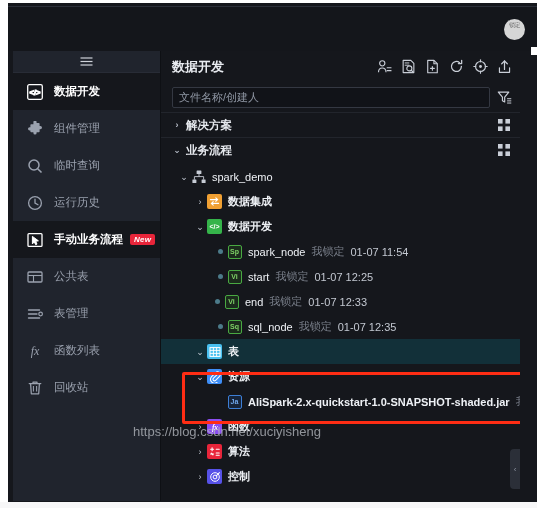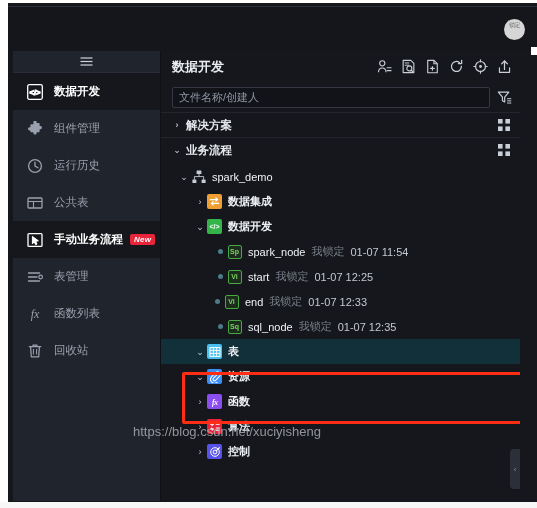--- a/index.html
+++ b/index.html
@@ -282,51 +282,60 @@
 
     <div class="nav-item">
       <span class="nicon">
         <svg width="16" height="16" viewBox="0 0 16 16">
             <path d="M6.4 1.2a1.6 1.6 0 013.2 0v.8h2.2a.8.8 0 01.8.8v2.2h.8a1.6 1.6 0 010 3.2h-.8v2.2a.8.8 0 01-.8.8H9.6v.8a1.6 1.6 0 01-3.2 0v-.8H4.2a.8.8 0 01-.8-.8V9.4h-.8a1.6 1.6 0 010-3.2h.8V4a.8.8 0 01.8-.8h2.2z" fill="#9aa1ae"></path>
           </svg>
       </span>
       <span>组件管理</span>
     </div>
 
+    <div class="nav-item">
+      <span class="nicon">
+        <svg width="16" height="16" viewBox="0 0 16 16">
+            <circle cx="7" cy="7" r="5" fill="none" stroke="#9aa1ae" stroke-width="1.5"></circle>
+            <line x1="10.7" y1="10.7" x2="14.5" y2="14.5" stroke="#9aa1ae" stroke-width="1.6"></line>
+          </svg>
+      </span>
+      <span>临时查询</span>
+    </div>
 
     <div class="nav-item">
       <span class="nicon">
         <svg width="16" height="16" viewBox="0 0 16 16">
             <circle cx="8" cy="8" r="6.4" fill="none" stroke="#9aa1ae" stroke-width="1.3"></circle>
             <path d="M8 4.2V8l3 1.7" fill="none" stroke="#9aa1ae" stroke-width="1.3" stroke-linecap="round"></path>
           </svg>
       </span>
       <span>运行历史</span>
+    </div>
+
+    <div class="nav-item active">
+      <span class="nicon">
+        <svg width="16" height="16" viewBox="0 0 16 16">
+            <rect x="1" y="1.6" width="14" height="12.8" rx="1" fill="none" stroke="#ffffff" stroke-width="1.3"></rect>
+            <path d="M5.4 4.4l6 4.4-2.7.5 1.3 2.8-1.4.6-1.3-2.8-1.9 2z" fill="#ffffff"></path>
+          </svg>
+      </span>
+      <span>手动业务流程</span>
+      <span class="badge-new">New</span>
     </div>
 
     <div class="nav-item">
       <span class="nicon">
         <svg width="16" height="16" viewBox="0 0 16 16">
             <rect x="1" y="3" width="14" height="10" rx="1" fill="none" stroke="#9aa1ae" stroke-width="1.3"></rect>
             <line x1="1" y1="6.5" x2="15" y2="6.5" stroke="#9aa1ae" stroke-width="1.1"></line>
             <line x1="6.5" y1="6.5" x2="6.5" y2="13" stroke="#9aa1ae" stroke-width="1.1"></line>
           </svg>
       </span>
       <span>公共表</span>
-    </div>
-
-    <div class="nav-item active">
-      <span class="nicon">
-        <svg width="16" height="16" viewBox="0 0 16 16">
-            <rect x="1" y="1.6" width="14" height="12.8" rx="1" fill="none" stroke="#ffffff" stroke-width="1.3"></rect>
-            <path d="M5.4 4.4l6 4.4-2.7.5 1.3 2.8-1.4.6-1.3-2.8-1.9 2z" fill="#ffffff"></path>
-          </svg>
-      </span>
-      <span>手动业务流程</span>
-      <span class="badge-new">New</span>
     </div>
 
     <div class="nav-item">
       <span class="nicon">
         <svg width="16" height="16" viewBox="0 0 16 16">
             <g stroke="#9aa1ae" stroke-width="1.4" stroke-linecap="round">
               <line x1="1.5" y1="4" x2="12.5" y2="4"></line>
               <line x1="1.5" y1="8" x2="10" y2="8"></line>
               <line x1="1.5" y1="12" x2="12.5" y2="12"></line>
             </g>
@@ -556,20 +565,28 @@
       <div class="trow" style="padding-left:32px">
         <span class="arrow">⌄</span>
         <span class="ticon" style="background:#3e8ef7">
           <svg width="12" height="12" viewBox="0 0 12 12">
               <path d="M8.6 3.1L4.3 7.4a1.5 1.5 0 002.1 2.1l4.1-4.1a2.7 2.7 0 00-3.8-3.8L2.4 5.9a4 4 0 005.6 5.6" fill="none" stroke="#ffffff" stroke-width="1.05" stroke-linecap="round"></path>
             </svg>
         </span>
         <span class="tlabel">资源</span>
       </div>
 
+      <div class="trow" style="padding-left:52px">
+        <span class="arrow empty"></span>
+        <span class="ticon">
+          <span class="sq sq-blue">Ja</span>
+        </span>
+        <span class="tfile">AliSpark-2.x-quickstart-1.0-SNAPSHOT-shaded.jar</span>
+        <span class="tlock">我锁定</span>
+      </div>
 
       <div class="trow" style="padding-left:32px">
         <span class="arrow">›</span>
         <span class="ticon" style="background:#8b4ef0">
           <svg width="12" height="12" viewBox="0 0 12 12">
               <text x="6" y="8.8" font-size="7.5" fill="#ffffff" text-anchor="middle" font-style="italic" font-family="Liberation Serif, serif">fx</text>
             </svg>
         </span>
         <span class="tlabel">函数</span>
       </div>

